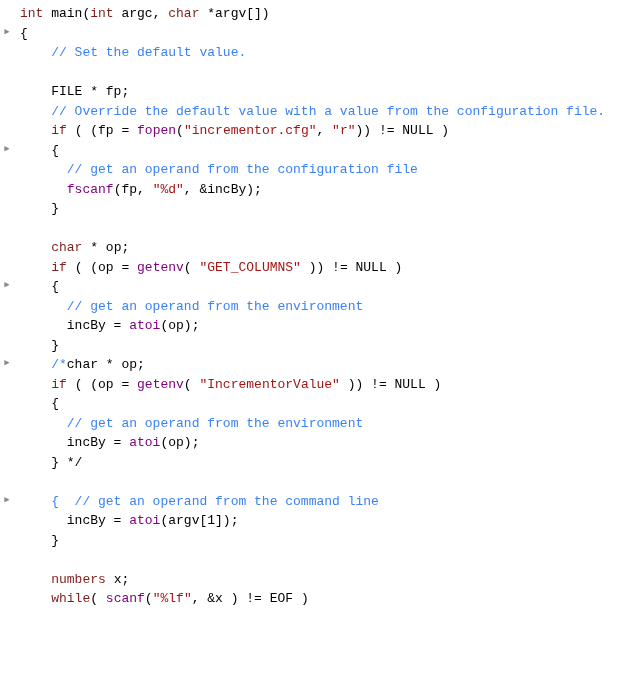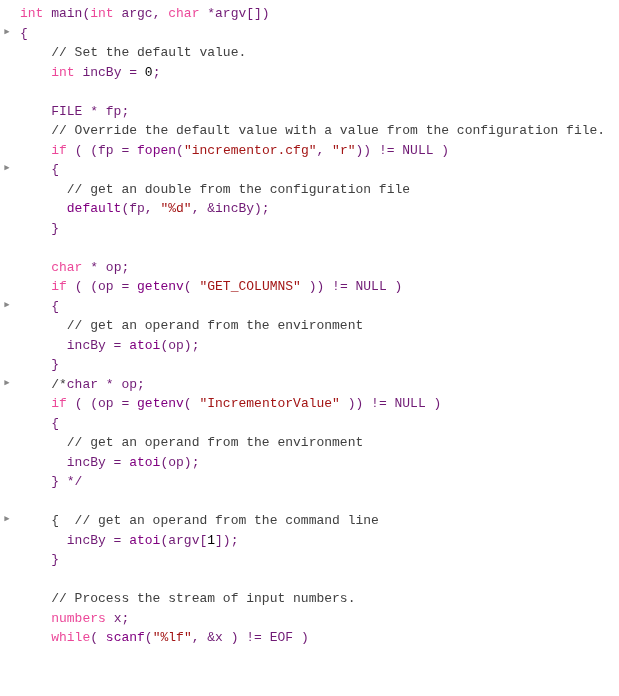--- a/index.html
+++ b/index.html
@@ -40,23 +40,23 @@
       color: #888888;
       font-size: 13px;
       line-height: 1;
     }
     .code-text {
       padding-left: 6px;
       white-space: pre;
       flex: 1;
     }
     
-    .c-default { color: #701a75; }
-    .c-keyword { color: #ec4899; }
-    .c-comment { color: #404040; }
+    .c-default { color: #000000; }
+    .c-keyword { color: #7f1d1d; }
+    .c-comment { color: #3b82f6; }
     .c-string { color: #a31515; }
     .c-function { color: #800080; margin-top: 8px; }
     .c-number { color: #000000; }
   </style>
 </head>
 <body>
 
 <div class="code-container">
 <div class="code-line">
       <div class="gutter"></div>
@@ -64,24 +64,20 @@
     </div>
     <div class="code-line">
       <div class="gutter">
         <span class="gutter-bracket">▸</span>
       </div>
       <span class="code-text"><span class="c-default">{</span></span>
     </div>
     <div class="code-line">
       <div class="gutter"></div>
       <span class="code-text"><span class="c-comment">    // Set the default value.</span></span>
-    </div>
-    <div class="code-line">
-      <div class="gutter"></div>
-      <span class="code-text"><span class="c-default">    </span><span class="c-keyword">int</span><span class="c-default"> incBy = </span><span class="c-number">0</span><span class="c-default">;</span></span>
     </div>
     <div class="code-line">
       <div class="gutter"></div>
       <span class="code-text">&nbsp;</span>
     </div>
     <div class="code-line">
       <div class="gutter"></div>
       <span class="code-text"><span class="c-default">    FILE * fp;</span></span>
     </div>
     <div class="code-line">
@@ -93,25 +89,25 @@
       <span class="code-text"><span class="c-default">    </span><span class="c-keyword">if</span><span class="c-default"> ( (fp = </span><span class="c-function">fopen</span><span class="c-default">(</span><span class="c-string">"incrementor.cfg"</span><span class="c-default">, </span><span class="c-string">"r"</span><span class="c-default">)) != NULL )</span></span>
     </div>
     <div class="code-line">
       <div class="gutter">
         <span class="gutter-bracket">▸</span>
       </div>
       <span class="code-text"><span class="c-default">    {</span></span>
     </div>
     <div class="code-line">
       <div class="gutter"></div>
-      <span class="code-text"><span class="c-comment">      // get an double from the configuration file</span></span>
+      <span class="code-text"><span class="c-comment">      // get an operand from the configuration file</span></span>
     </div>
     <div class="code-line">
       <div class="gutter"></div>
-      <span class="code-text"><span class="c-default">      </span><span class="c-function">default</span><span class="c-default">(fp, </span><span class="c-string">"%d"</span><span class="c-default">, &amp;incBy);</span></span>
+      <span class="code-text"><span class="c-default">      </span><span class="c-function">fscanf</span><span class="c-default">(fp, </span><span class="c-string">"%d"</span><span class="c-default">, &amp;incBy);</span></span>
     </div>
     <div class="code-line">
       <div class="gutter"></div>
       <span class="code-text"><span class="c-default">    }</span></span>
     </div>
     <div class="code-line">
       <div class="gutter"></div>
       <span class="code-text">&nbsp;</span>
     </div>
     <div class="code-line">
@@ -183,23 +179,19 @@
     <div class="code-line">
       <div class="gutter"></div>
       <span class="code-text"><span class="c-default">    }</span></span>
     </div>
     <div class="code-line">
       <div class="gutter"></div>
       <span class="code-text">&nbsp;</span>
     </div>
     <div class="code-line">
       <div class="gutter"></div>
-      <span class="code-text"><span class="c-comment">    // Process the stream of input numbers.</span></span>
-    </div>
-    <div class="code-line">
-      <div class="gutter"></div>
       <span class="code-text"><span class="c-default">    </span><span class="c-keyword">numbers</span><span class="c-default"> x;</span></span>
     </div>
     <div class="code-line">
       <div class="gutter"></div>
       <span class="code-text"><span class="c-default">    </span><span class="c-keyword">while</span><span class="c-default">( </span><span class="c-function">scanf</span><span class="c-default">(</span><span class="c-string">"%lf"</span><span class="c-default">, &amp;x ) != EOF )</span></span>
     </div>
   </div>
 
 </body></html>

